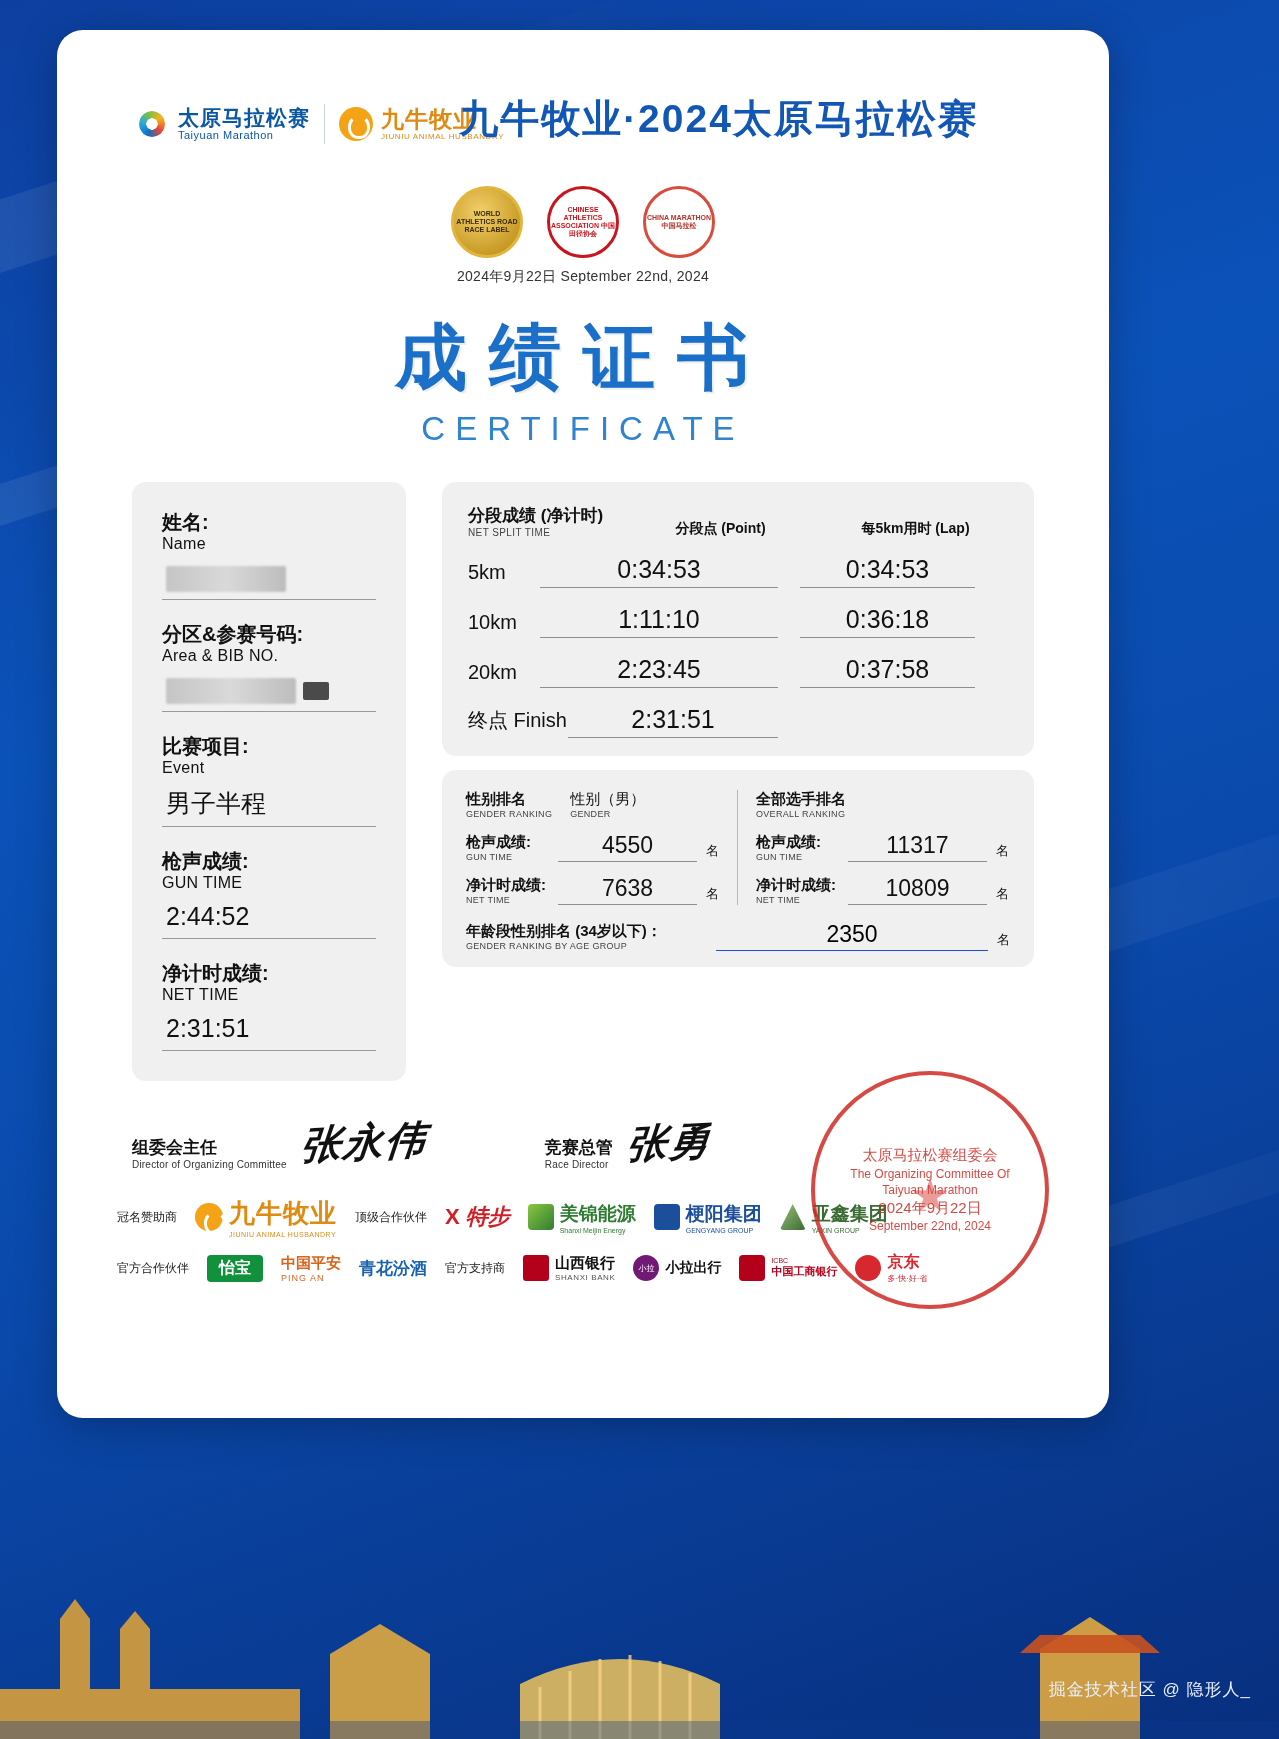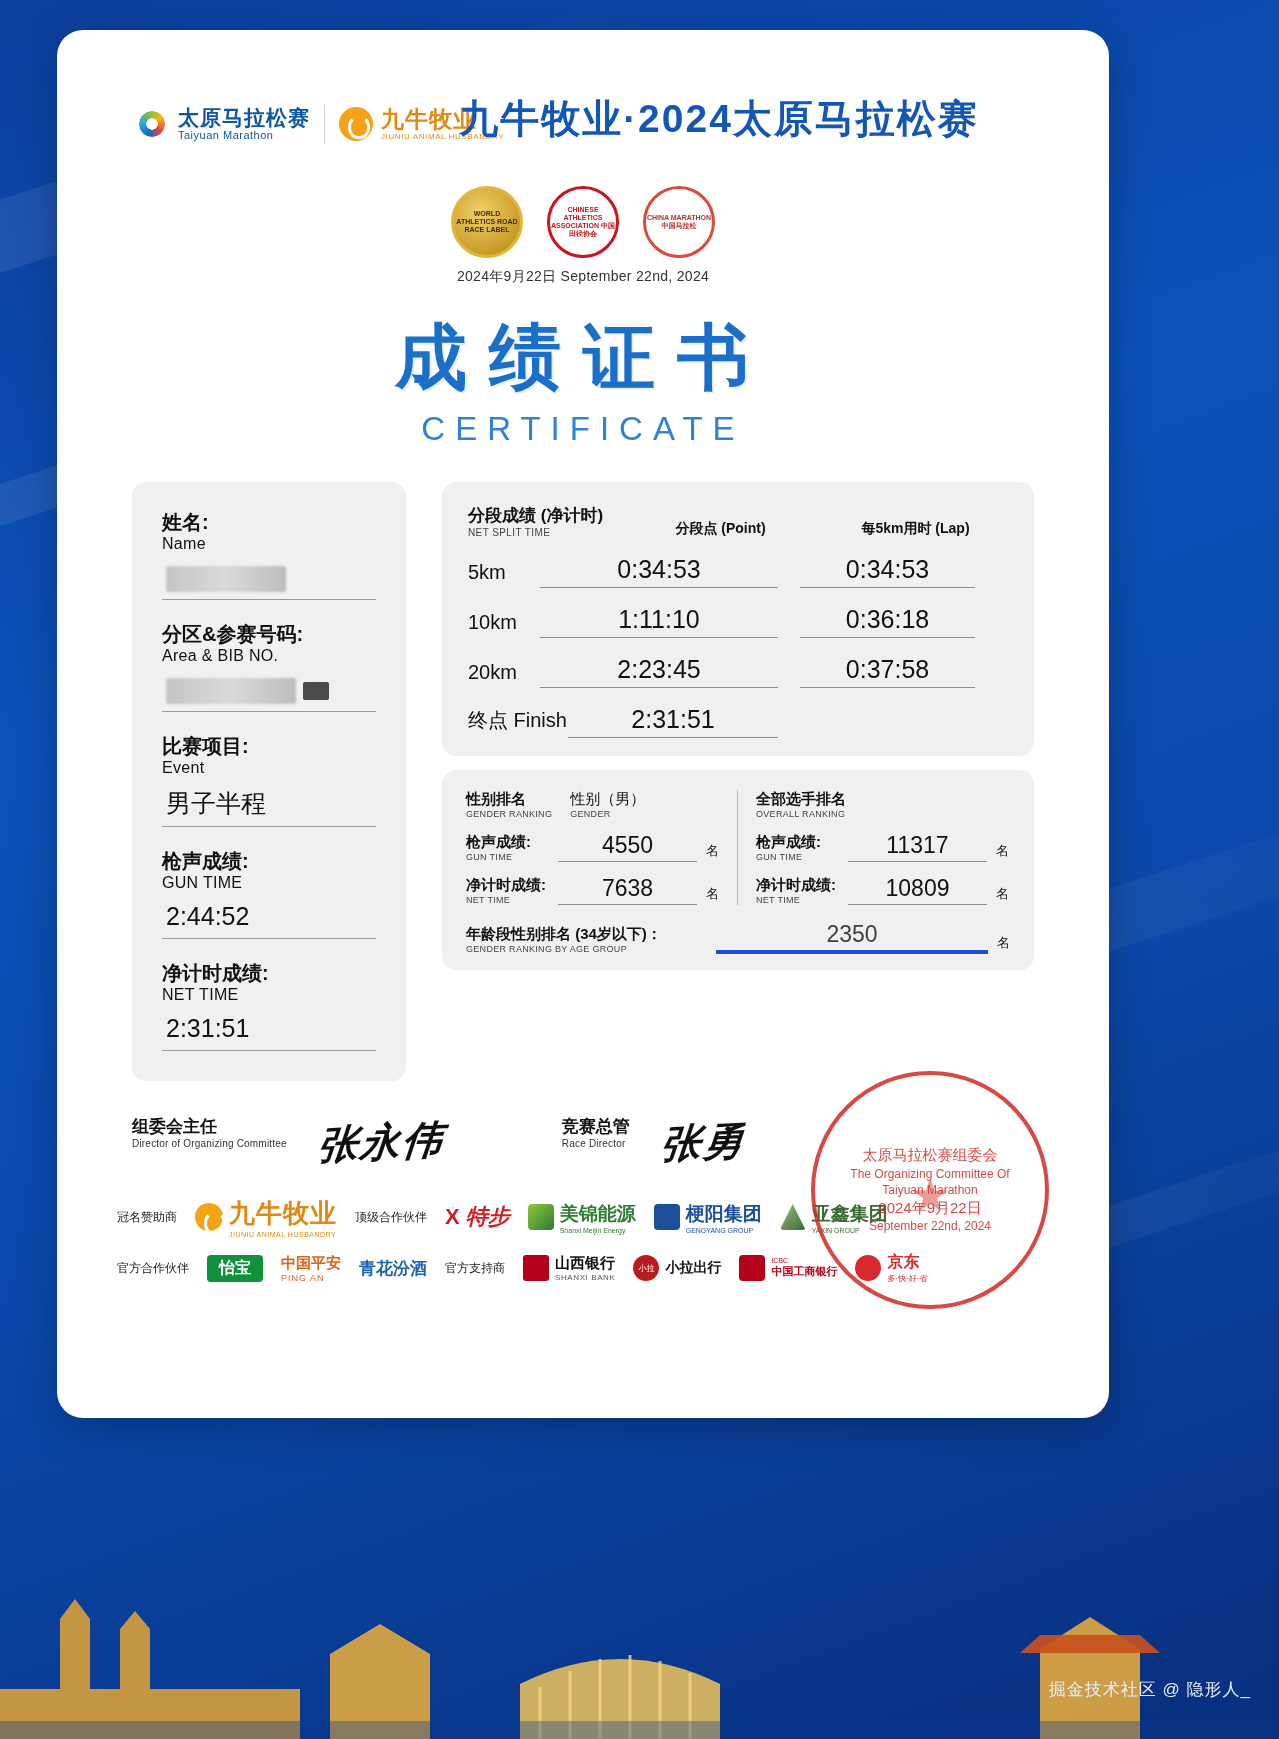--- a/index.html
+++ b/index.html
@@ -102,25 +102,25 @@
   .rk-row{display:flex;align-items:flex-end;margin-top:13px;}
   .rk-lab{width:92px;}
   .rk-lab .cn{font-size:15px;color:#111;font-weight:bold;}
   .rk-lab .en{font-size:9px;color:#444;letter-spacing:.3px;}
   .rk-val{flex:1;border-bottom:1px solid #8e8e8e;text-align:center;font-size:23px;color:#111;padding-bottom:2px;}
   .rk-unit{width:22px;text-align:right;font-size:13px;color:#111;padding-bottom:2px;}
   .age-row{display:flex;align-items:flex-end;margin-top:16px;}
   .age-lab{width:250px;}
   .age-lab .cn{font-size:15px;font-weight:bold;color:#111;}
   .age-lab .en{font-size:9px;color:#444;letter-spacing:.3px;}
-  .age-val{flex:1;border-bottom:4px solid #1d4ed8;text-align:center;font-size:23px;color:#404040;padding-bottom:2px;}
+  .age-val{flex:1;border-bottom:1px solid #1d4ed8;text-align:center;font-size:23px;color:#000000;padding-bottom:2px;}
 
   
   .sign-row{display:flex;align-items:flex-end;padding:34px 75px 0 75px;position:relative;}
-  .sign-item{display:flex;align-items:flex-start;gap:31px;}
+  .sign-item{display:flex;align-items:flex-end;gap:14px;}
   .sign-lab .cn{font-size:17px;font-weight:bold;color:#111;}
   .sign-lab .en{font-size:10px;color:#333;letter-spacing:.2px;}
   .sign-script{font-family:"DejaVu Serif",serif;font-size:40px;font-weight:bold;font-style:italic;color:#111;
                 transform:skewX(-8deg) rotate(-3deg);letter-spacing:2px;}
   .sign-item.second{margin-left:118px;}
 
   .stamp{position:absolute;right:60px;top:-10px;width:230px;height:230px;border-radius:50%;
          border:4px solid #cf2a24;color:#cf2a24;display:flex;align-items:center;justify-content:center;
          text-align:center;opacity:.85;}
   .stamp-inner{font-size:15px;line-height:1.35;}
@@ -443,21 +443,21 @@
 
       <div class="sp-label">官方支持商</div>
       <div class="sp sxb">
         <div class="sq" style="background:#b3001b;border-radius:3px;"></div>
         <div>
           <div class="cn">山西银行</div>
           <div class="en">SHANXI BANK</div>
         </div>
       </div>
       <div class="sp xl">
-        <div class="sq" style="background:#b91c1c;border-radius:50%;font-size:8px;color:#fff;display:flex;align-items:center;justify-content:center;">小拉</div>
+        <div class="sq" style="background:#701a75;border-radius:50%;font-size:8px;color:#fff;display:flex;align-items:center;justify-content:center;">小拉</div>
         <span class="cn">小拉出行</span>
       </div>
       <div class="sp icbc">
         <div class="sq" style="background:#b3001b;"></div>
         <div>
           <div class="en">ICBC</div>
           <div class="cn">中国工商银行</div>
         </div>
       </div>
       <div class="sp jd">

